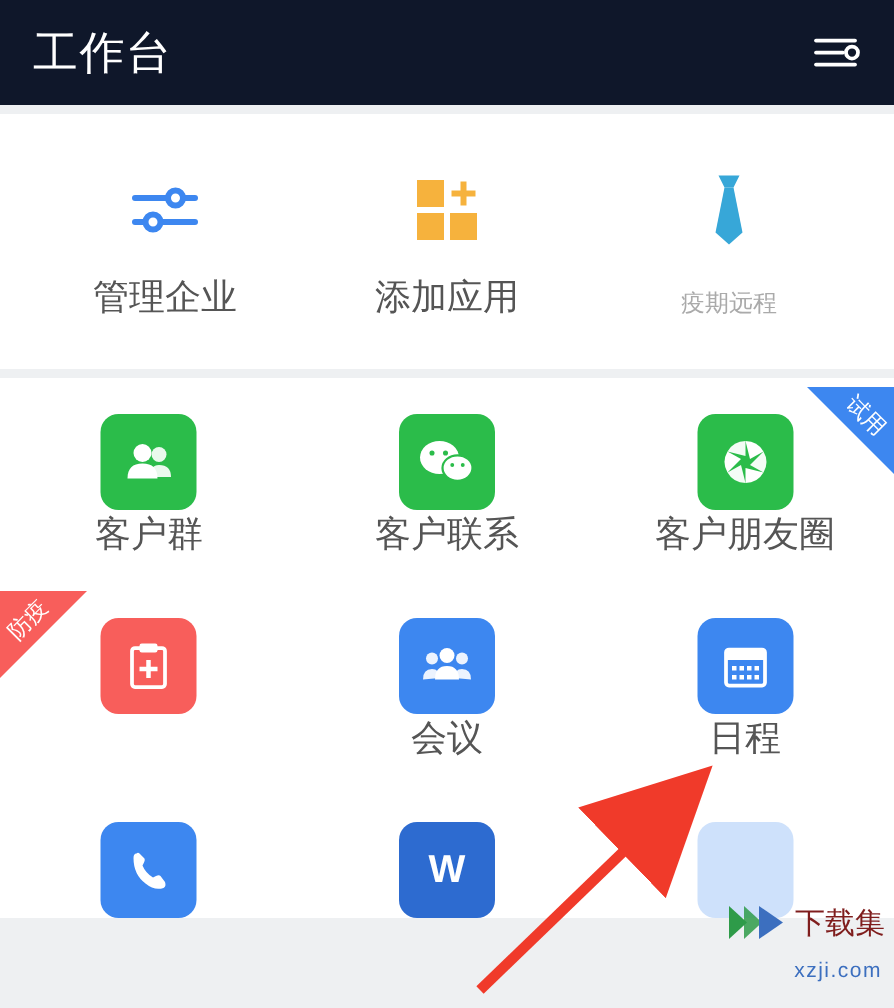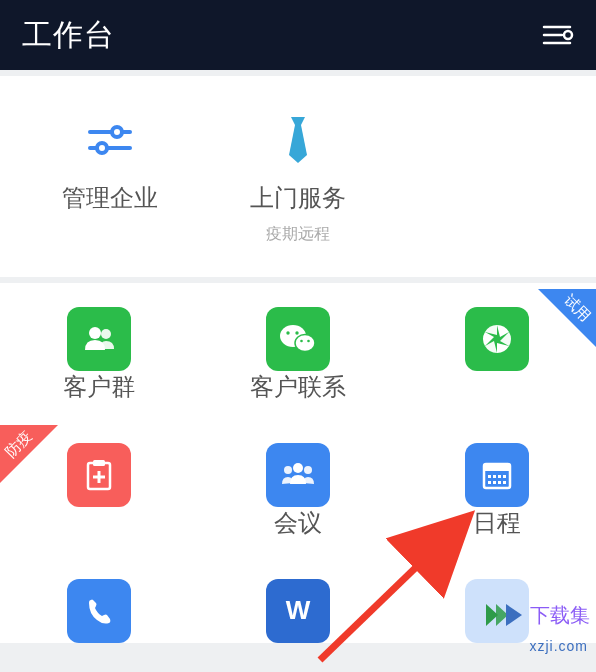--- a/index.html
+++ b/index.html
@@ -99,21 +99,21 @@
     right: 6px;
     bottom: 36px;
     display: flex;
     align-items: center;
     gap: 6px;
     pointer-events: none;
   }
   .wm-logo {
     width: 42px; height: 42px; position: relative;
   }
-  .wm-text { font-size: 20px; color: #8b5cf6; font-weight: 500; text-align: right; }
+  .wm-text { font-size: 20px; color: #7f1d1d; font-weight: 500; text-align: right; }
   .wm-sub  { position: absolute; right: 8px; bottom: 18px; font-size: 14px; color: #3c6fbf; letter-spacing: 1px; }
 </style>
 </head>
 <body>
 
 <div class="header">
   <div class="header-title">工作台</div>
   <div class="header-icon">
     <svg viewBox="0 0 34 34" width="34" height="34">
       <line x1="4" y1="9" x2="30" y2="9" stroke="#fff" stroke-width="2.5" stroke-linecap="round"></line>
@@ -131,29 +131,40 @@
         <svg width="50" height="40" viewBox="0 0 50 40">
           <line x1="5" y1="12" x2="45" y2="12" stroke="#3d87f0" stroke-width="4" stroke-linecap="round"></line>
           <circle cx="32" cy="12" r="5" fill="#fff" stroke="#3d87f0" stroke-width="4"></circle>
           <line x1="5" y1="28" x2="45" y2="28" stroke="#3d87f0" stroke-width="4" stroke-linecap="round"></line>
           <circle cx="17" cy="28" r="5" fill="#fff" stroke="#3d87f0" stroke-width="4"></circle>
         </svg>
       </div>
       <div class="label">管理企业</div>
     </div>
 
+    <div class="cell">
+      <div class="icon-wrap">
+        <svg width="44" height="44" viewBox="0 0 44 44">
+          <rect x="2" y="2" width="18" height="18" fill="#f6b23d"></rect>
+          <rect x="2" y="24" width="18" height="18" fill="#f6b23d"></rect>
+          <rect x="24" y="24" width="18" height="18" fill="#f6b23d"></rect>
+          <line x1="33" y1="3" x2="33" y2="19" stroke="#f6b23d" stroke-width="4"></line>
+          <line x1="25" y1="11" x2="41" y2="11" stroke="#f6b23d" stroke-width="4"></line>
+        </svg>
+      </div>
+      <div class="label">添加应用</div>
+    </div>
 
     <div class="cell">
       <div class="icon-wrap">
         <svg width="34" height="50" viewBox="0 0 34 50">
           <path d="M10 2 L24 2 L20 10 L14 10 Z" fill="#37a7d8"></path>
           <path d="M14 10 L20 10 L26 40 L17 48 L8 40 Z" fill="#37a7d8"></path>
         </svg>
       </div>
-      <div class="label">上门服务</div>
       <div class="sublabel">疫期远程</div>
     </div>
   </div>
 </div>
 
 <div class="section" style="padding:6px 0 0 0;">
   <div class="grid">
 
     <div class="cell">
       <div class="app-icon green">
@@ -189,20 +200,21 @@
           <g transform="translate(21 21)">
             <path d="M0 -14 A14 14 0 0 1 12 -7 L3 -2 Z" fill="#fff"></path>
             <path d="M12 -7 A14 14 0 0 1 12 7 L3 2 Z" fill="#fff" opacity="0.95"></path>
             <path d="M12 7 A14 14 0 0 1 0 14 L0 4 Z" fill="#fff"></path>
             <path d="M0 14 A14 14 0 0 1 -12 7 L-3 2 Z" fill="#fff" opacity="0.95"></path>
             <path d="M-12 7 A14 14 0 0 1 -12 -7 L-3 -2 Z" fill="#fff"></path>
             <path d="M-12 -7 A14 14 0 0 1 0 -14 L0 -4 Z" fill="#fff" opacity="0.95"></path>
           </g>
         </svg>
       </div>
+      <div class="label">客户朋友圈</div>
     </div>
 
     <div class="cell">
       <div class="ribbon ribbon-left"></div>
       <div class="ribbon-text left">防疫</div>
       <div class="app-icon red">
         <svg width="40" height="40" viewBox="0 0 40 40">
           <rect x="9" y="8" width="22" height="26" rx="2" fill="none" stroke="#fff" stroke-width="2.5"></rect>
           <rect x="14" y="5" width="12" height="6" rx="1.5" fill="#fff"></rect>
           <line x1="20" y1="16" x2="20" y2="28" stroke="#fff" stroke-width="3"></line>

